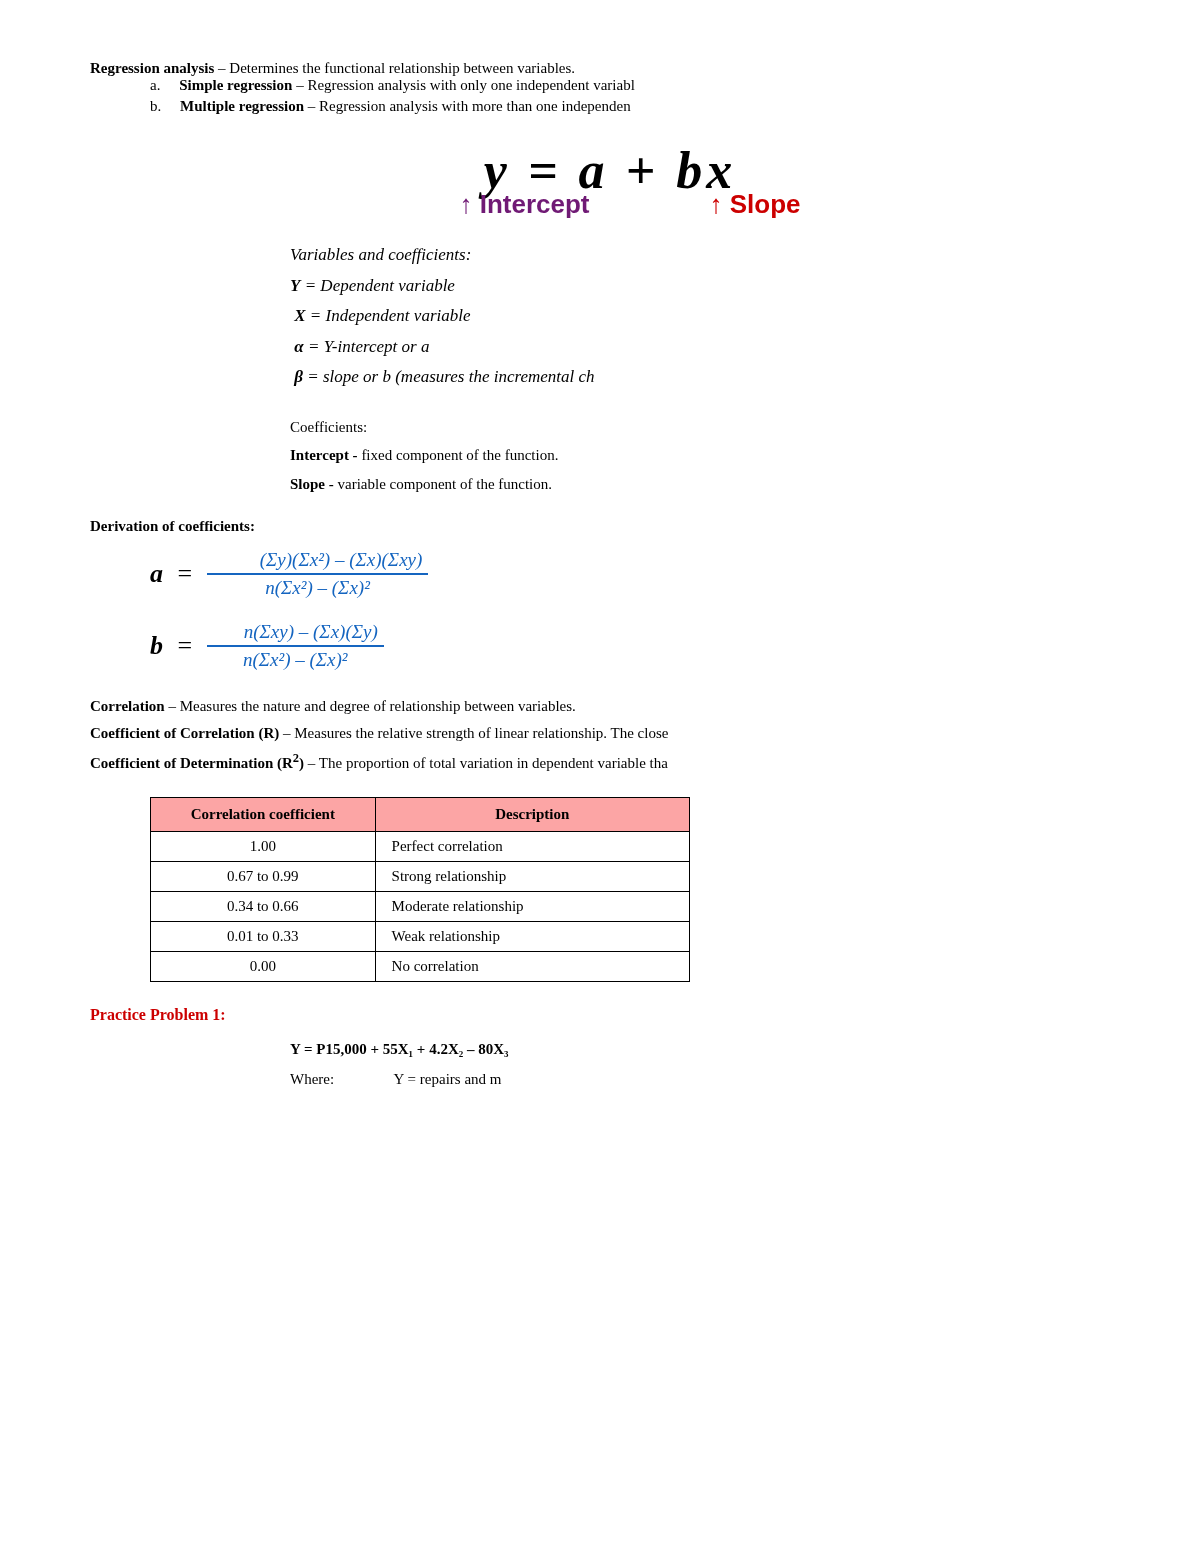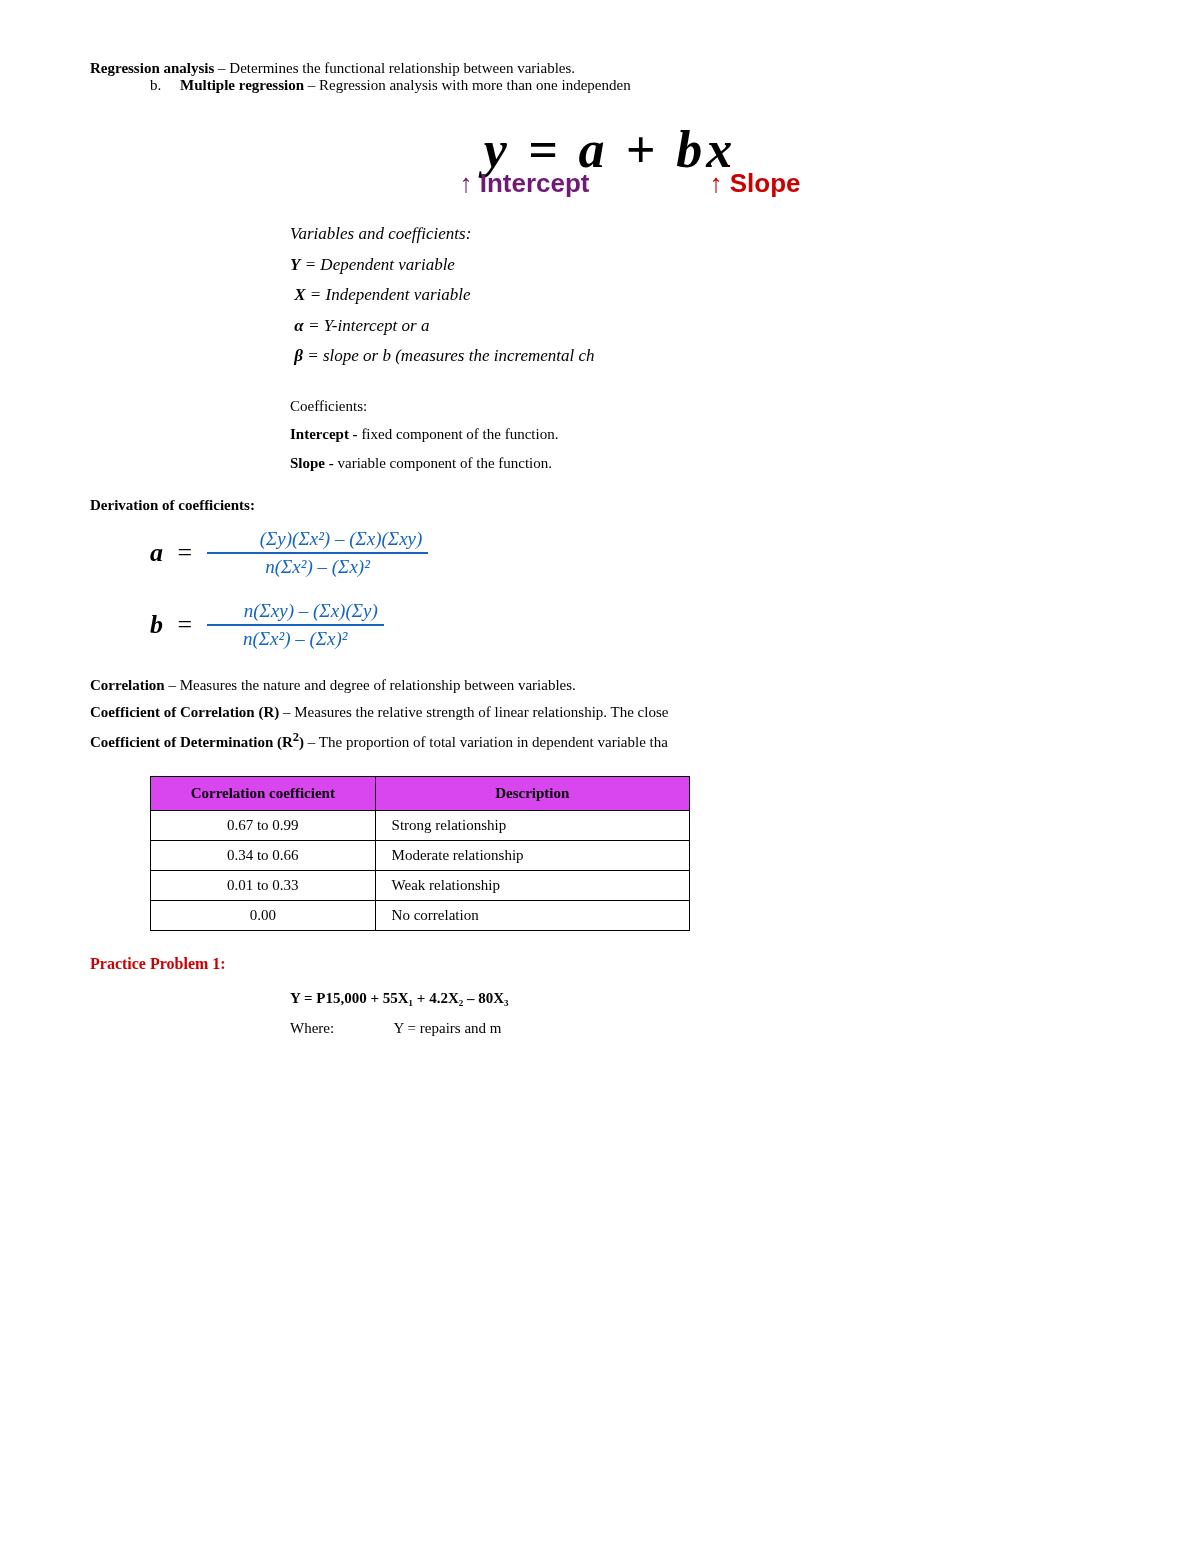--- a/index.html
+++ b/index.html
@@ -87,21 +87,21 @@
       border-collapse: collapse;
       margin: 16px 0 16px 60px;
       width: 540px;
     }
 
     .corr-table th {
       border: 1px solid #000;
       padding: 8px 16px;
       font-weight: bold;
       text-align: center;
-      background: #d946ef;
+      background: #fca5a5;
       font-size: 15px;
     }
 
     .corr-table td {
       border: 1px solid #000;
       padding: 6px 16px;
       font-size: 15px;
     }
 
     .corr-table td:first-child {
@@ -168,20 +168,24 @@
       margin-bottom: 18px;
     }
   </style>
 </head>
 <body>
 
 <div class="section">
   <p>
     <span class="bold">Regression analysis</span><span> – Determines the functional relationship between variables.</span>
   </p>
+  <div class="indent-a">
+    <span>a.&nbsp;&nbsp;&nbsp;&nbsp;</span>
+    <span class="bold">Simple regression</span><span> – Regression analysis with only one independent variabl</span>
+  </div>
   <div class="indent-b">
     <span>b.&nbsp;&nbsp;&nbsp;&nbsp;</span>
     <span class="bold">Multiple regression</span><span> – Regression analysis with more than one independen</span>
   </div>
 </div>
 
 <div class="formula-image-area">
   <div class="formula-main">
     <span><i>y</i> = <i>a</i> + <i>bx</i></span>
   </div>
@@ -254,20 +258,24 @@
       <th>
         <span>Correlation coefficient</span>
       </th>
       <th>
         <span>Description</span>
       </th>
     </tr>
   </thead>
   <tbody>
     <tr>
+      <td>1.00</td>
+      <td>Perfect correlation</td>
+    </tr>
+    <tr>
       <td>0.67 to 0.99</td>
       <td>Strong relationship</td>
     </tr>
     <tr>
       <td>0.34 to 0.66</td>
       <td>Moderate relationship</td>
     </tr>
     <tr>
       <td>0.01 to 0.33</td>
       <td>Weak relationship</td>

